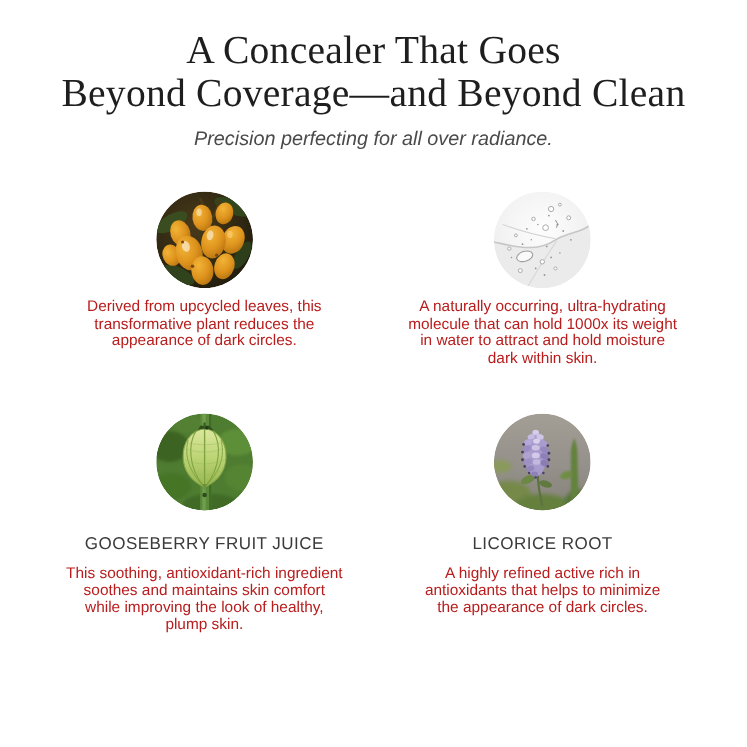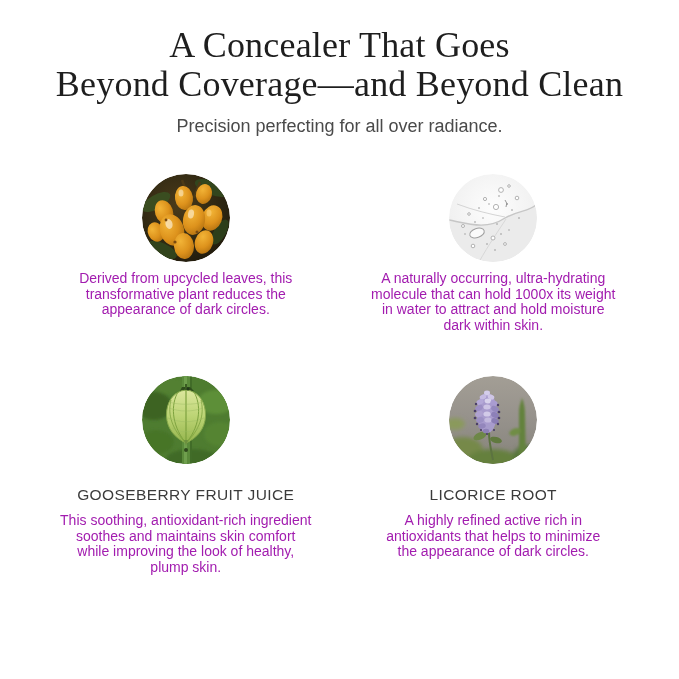--- a/index.html
+++ b/index.html
@@ -12,37 +12,37 @@
     padding:26px 32px 0; text-align:center; background:#ffffff;
   }
   .title {
     font-family:"Liberation Serif","DejaVu Serif",serif;
     font-weight:400; font-size:36px; line-height:39px;
     letter-spacing:0.2px; color:#1e1e1e; margin:0;
     white-space:pre-line;
   }
   .subtitle {
     font-size:18px; line-height:24px; color:#4a4a4a;
-    margin:10px 0 0; font-weight:400;
+    margin:10px 0 0; font-weight:400;font-style:italic;
   }
   .grid {
     margin-top:36px;
     display:grid; grid-template-columns:1fr 1fr; row-gap:43px;
   }
   .card { text-align:center; }
   .photo {
     width:88px; height:88px; display:block; margin:0 auto;
     border-radius:50%;
   }
   .name {
     font-size:15.5px; line-height:18px; font-weight:400;
     letter-spacing:0.4px; color:#3b3b3b; margin:22px 0 0;
   }
   .desc {
-    font-size:14px; line-height:15.5px; color:#a21caf;
+    font-size:14px; line-height:15.5px; color:#b91c1c;
     margin:9px 0 0; white-space:pre-line;
   }
 </style>
 </head>
 <body>
 
 <div class="page">
 
   <h1 class="title">A Concealer That Goes
 Beyond Coverage—and Beyond Clean</h1>

